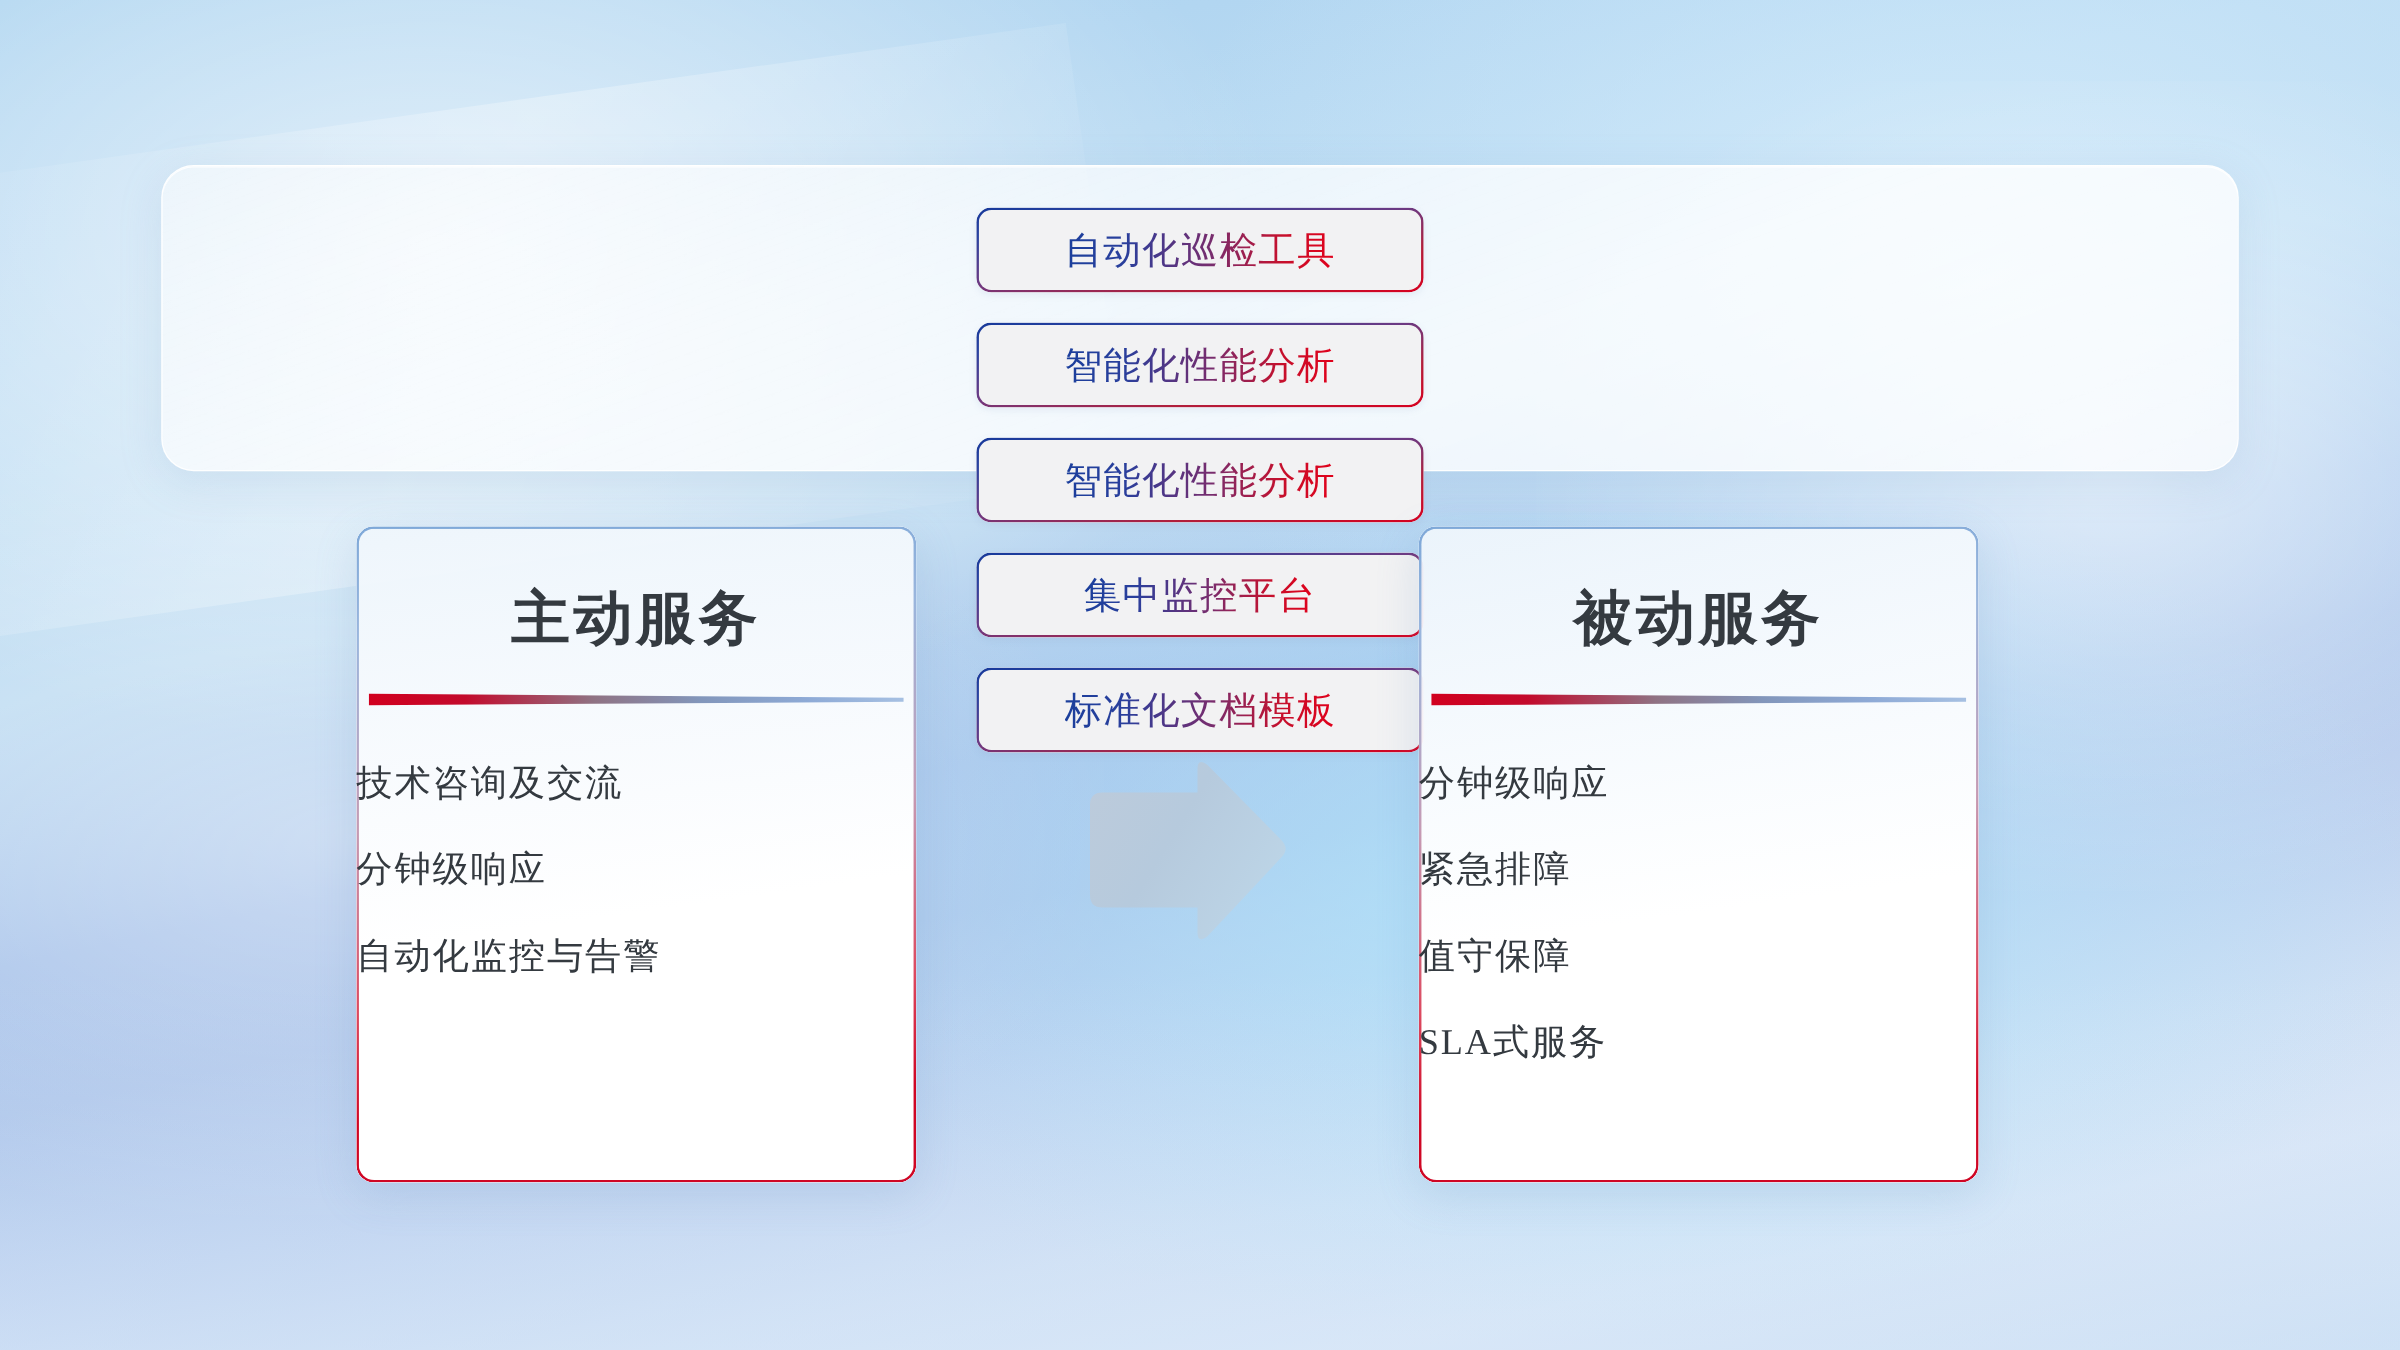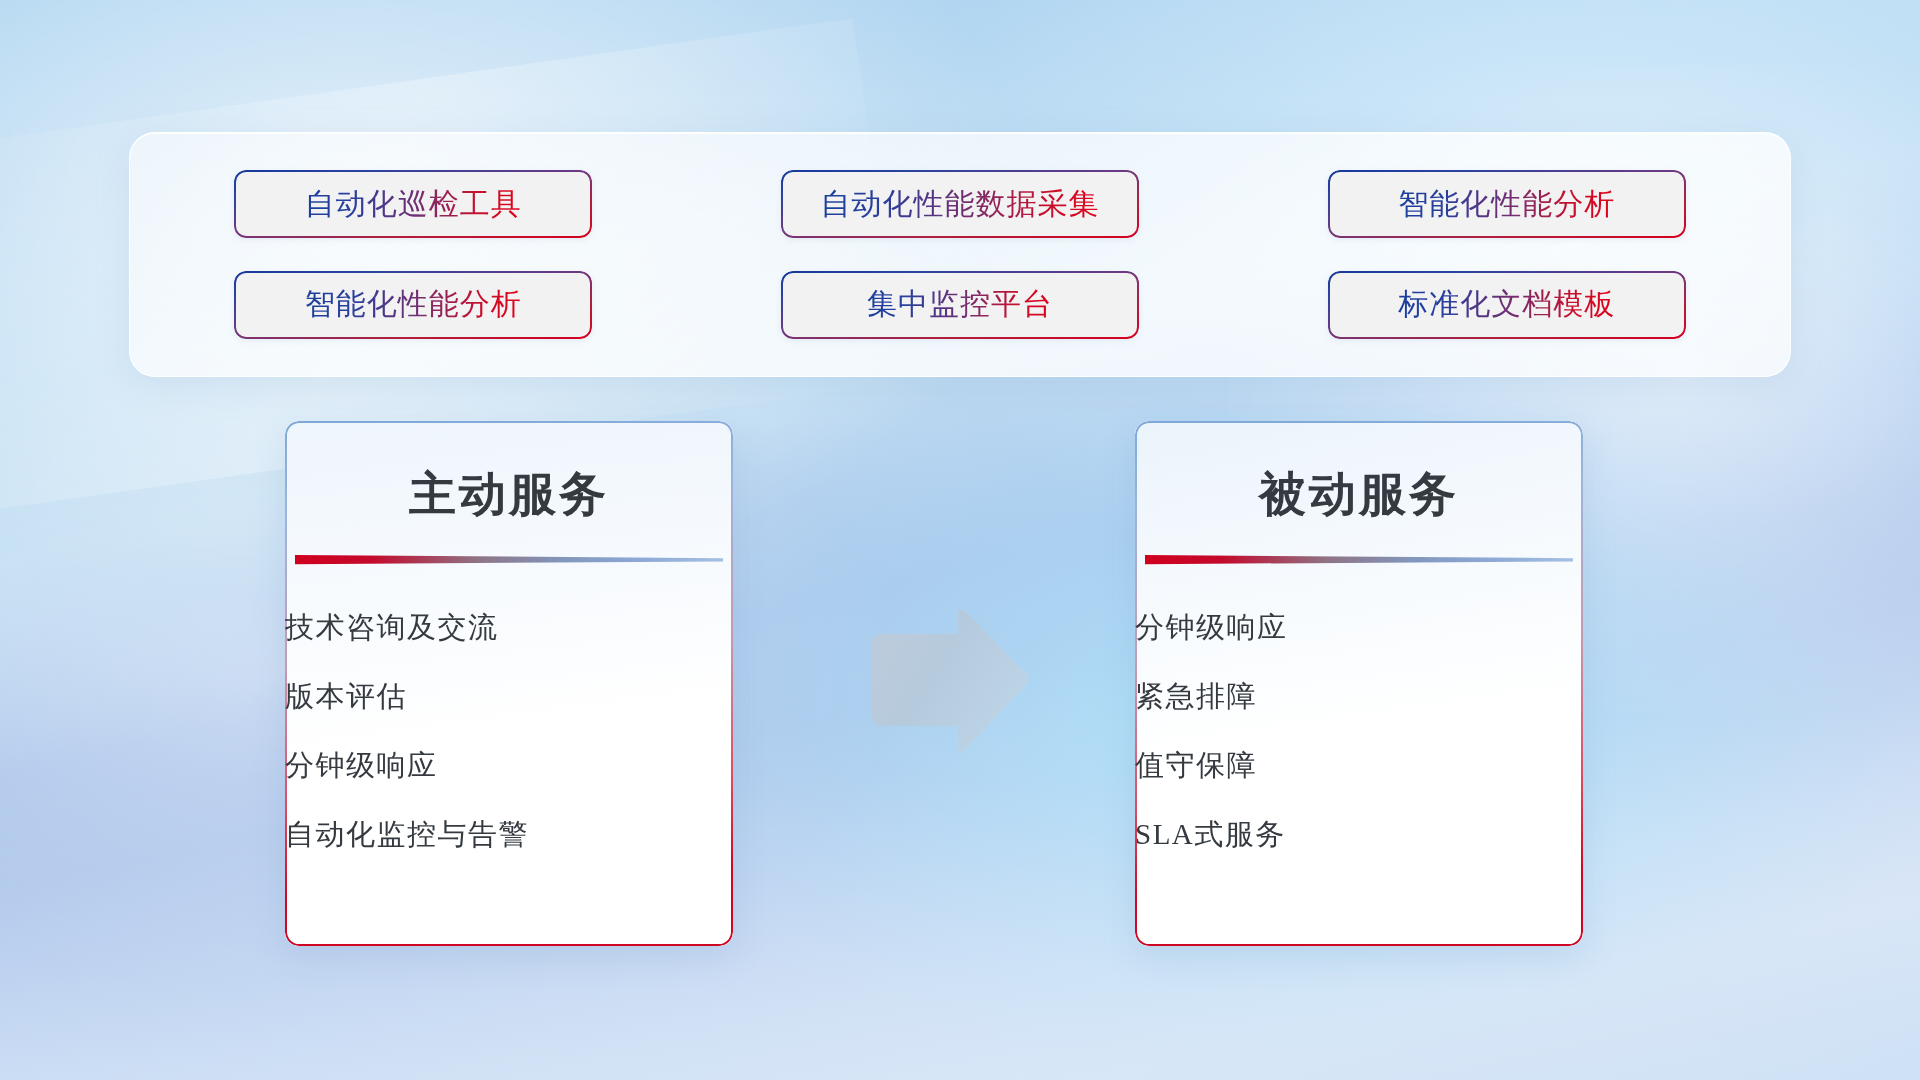--- a/index.html
+++ b/index.html
@@ -59,21 +59,21 @@
 
   
   #top-panel{
     position:absolute; left:129px; top:132px; width:1662px; height:245px;
     border-radius:26px;
     background:linear-gradient(160deg, rgba(255,255,255,.52) 0%, rgba(255,255,255,.70) 34%, rgba(255,255,255,.80) 62%, rgba(255,255,255,.72) 100%);
     border:1.5px solid rgba(255,255,255,.92);
     box-shadow:0 8px 34px rgba(120,160,200,.18), inset 0 1px 0 rgba(255,255,255,.9);
     padding:33px 50px;
     display:grid;
-    grid-template-columns:repeat(3,1fr);
+    grid-template-columns:repeat(1,1fr);
     grid-template-rows:repeat(2,1fr);
     column-gap:80px;
     row-gap:24px;
     align-items:center;
     justify-items:center;
   }
   .chip{
     position:relative;
     width:358px; height:68px;
     border-radius:12px;
@@ -162,23 +162,20 @@
 <div id="bg-glow-2"></div>
 <div id="bg-glow-3"></div>
 <div id="bg-glow-4"></div>
 <div id="bg-glow-5"></div>
 <div id="bg-glow-6"></div>
 <div id="bg-streak"></div>
 
 <div id="top-panel">
   <div class="chip">
     <span class="chip-label">自动化巡检工具</span>
-  </div>
-  <div class="chip">
-    <span class="chip-label">自动化性能数据采集</span>
   </div>
   <div class="chip">
     <span class="chip-label">智能化性能分析</span>
   </div>
   <div class="chip">
     <span class="chip-label">智能化性能分析</span>
   </div>
   <div class="chip">
     <span class="chip-label">集中监控平台</span>
   </div>
@@ -199,21 +196,20 @@
           <stop offset="0.62" stop-color="#8296bb"></stop>
           <stop offset="0.82" stop-color="#8eaad6"></stop>
           <stop offset="1" stop-color="#a6c0e2"></stop>
         </linearGradient>
       </defs>
       <path d="M0,3 L428,6.2 L428,9.4 L0,12.2 Z" fill="url(#divGradA)"></path>
     </svg>
   </div>
   <ul class="card-list">
     <li>技术咨询及交流</li>
-    <li>版本评估</li>
     <li>分钟级响应</li>
     <li>自动化监控与告警</li>
   </ul>
 </div>
 
 <div id="flow-arrow">
   <svg viewBox="0 0 170 148" aria-hidden="true">
     <defs>
       <linearGradient id="arrowGrad" x1="0" y1="0" x2="1" y2="0.55">
         <stop offset="0" stop-color="#bdcbdb"></stop>

